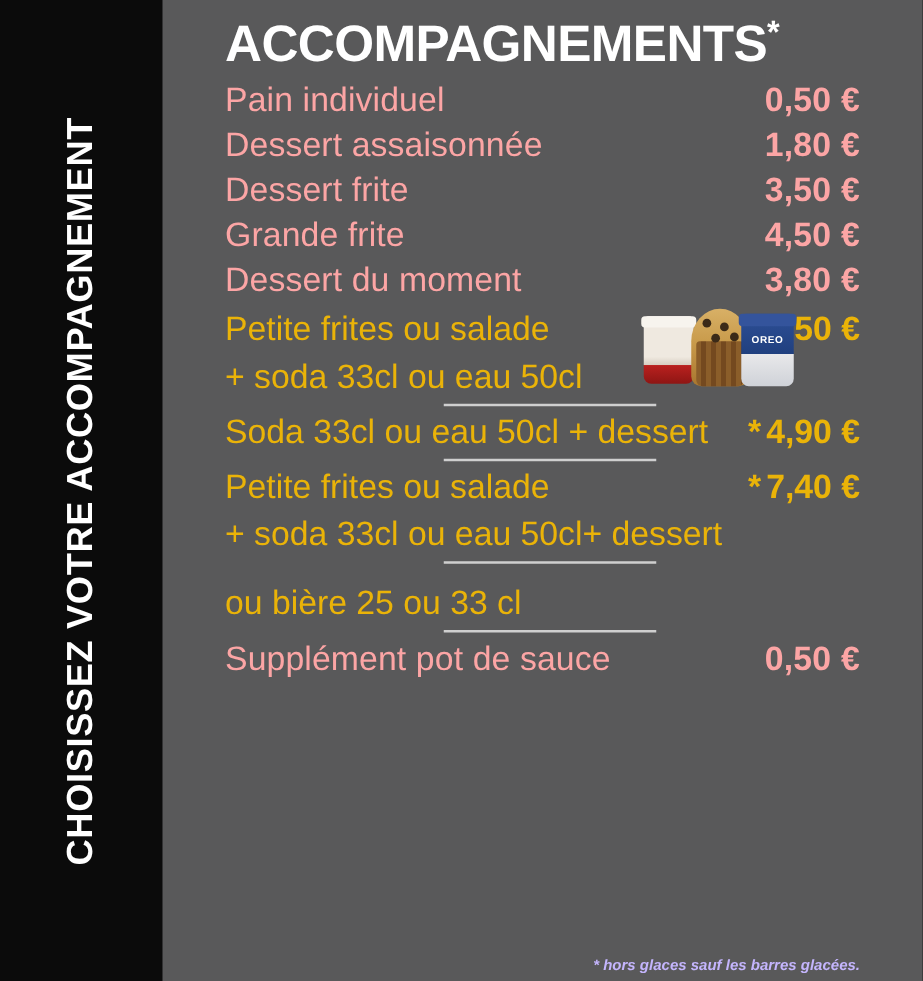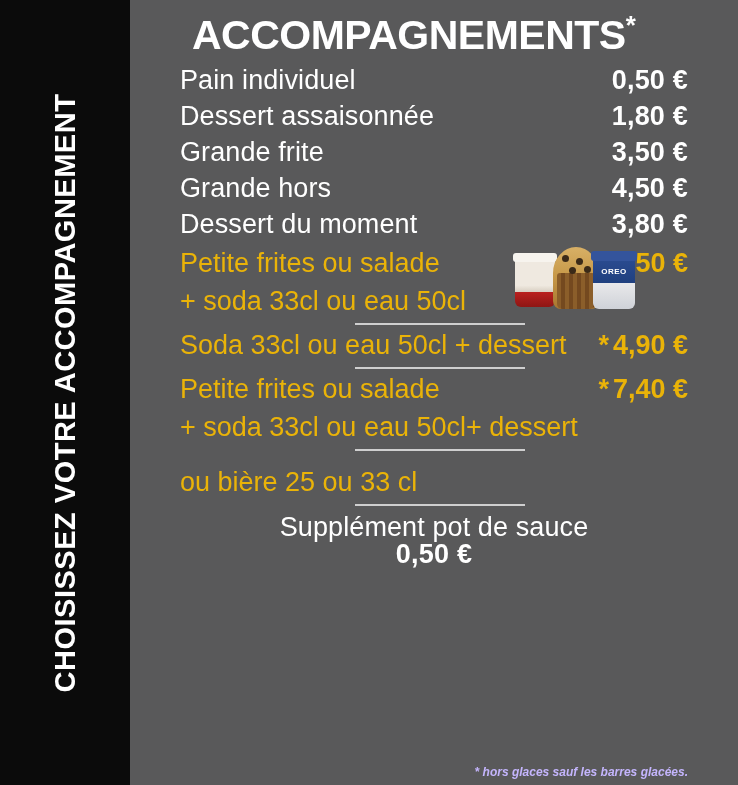--- a/index.html
+++ b/index.html
@@ -51,36 +51,36 @@
     padding: 8px 50px 6px 50px;
     position: relative;
   }
 
   #title {
     color: #ffffff;
     font-size: 41px;
     font-weight: bold;
     letter-spacing: -0.5px;
     text-align: left;
-    margin: 4px 0 6px 12px;
+    margin: 4px 0 6px 0;
     line-height: 1.05;
     white-space: nowrap;
   }
   #title .star {
     font-size: 26px;
     font-weight: bold;
     vertical-align: super;
   }
 
   
   .row {
     display: flex;
-    align-items: center;
+    align-items: flex-start;
     justify-content: space-between;
-    color: #ffffff;
+    color: #fca5a5;
     font-size: 27px;
     line-height: 1.0;
     padding: 4px 0 5px 0;
     position: relative;
   }
   .row .label {
     white-space: nowrap;
     letter-spacing: 0.1px;
   }
   .row .price {
@@ -214,25 +214,25 @@
 
     <div class="row">
       <span class="label">Pain individuel</span>
       <span class="price">0,50 €</span>
     </div>
     <div class="row">
       <span class="label">Dessert assaisonnée</span>
       <span class="price">1,80 €</span>
     </div>
     <div class="row">
+      <span class="label">Dessert frite</span>
+      <span class="price">3,50 €</span>
+    </div>
+    <div class="row">
       <span class="label">Grande frite</span>
-      <span class="price">3,50 €</span>
-    </div>
-    <div class="row">
-      <span class="label">Grande hors</span>
       <span class="price">4,50 €</span>
     </div>
     <div class="row">
       <span class="label">Dessert du moment</span>
       <span class="price">3,80 €</span>
     </div>
 
     <div class="combo">
       <div class="combo-top">
         <span class="label">Petite frites ou salade</span>
@@ -257,21 +257,21 @@
       </div>
       <div class="combo-bottom">+ soda 33cl ou eau 50cl+ dessert</div>
     </div>
     <div class="sep"></div>
 
     <div class="combo">
       <div class="combo-bottom">ou bière 25 ou 33 cl</div>
     </div>
     <div class="sep"></div>
 
-    <div class="row" style="padding-top:8px;flex-direction:column;">
+    <div class="row" style="padding-top:8px;">
       <span class="label">Supplément pot de sauce</span>
       <span class="price">0,50 €</span>
     </div>
 
     <div id="dessert-img">
       <div class="pot pot-a"></div>
       <div class="pot pot-b"></div>
       <div class="pot pot-c">
         <div class="oreo-text">OREO</div>
       </div>

